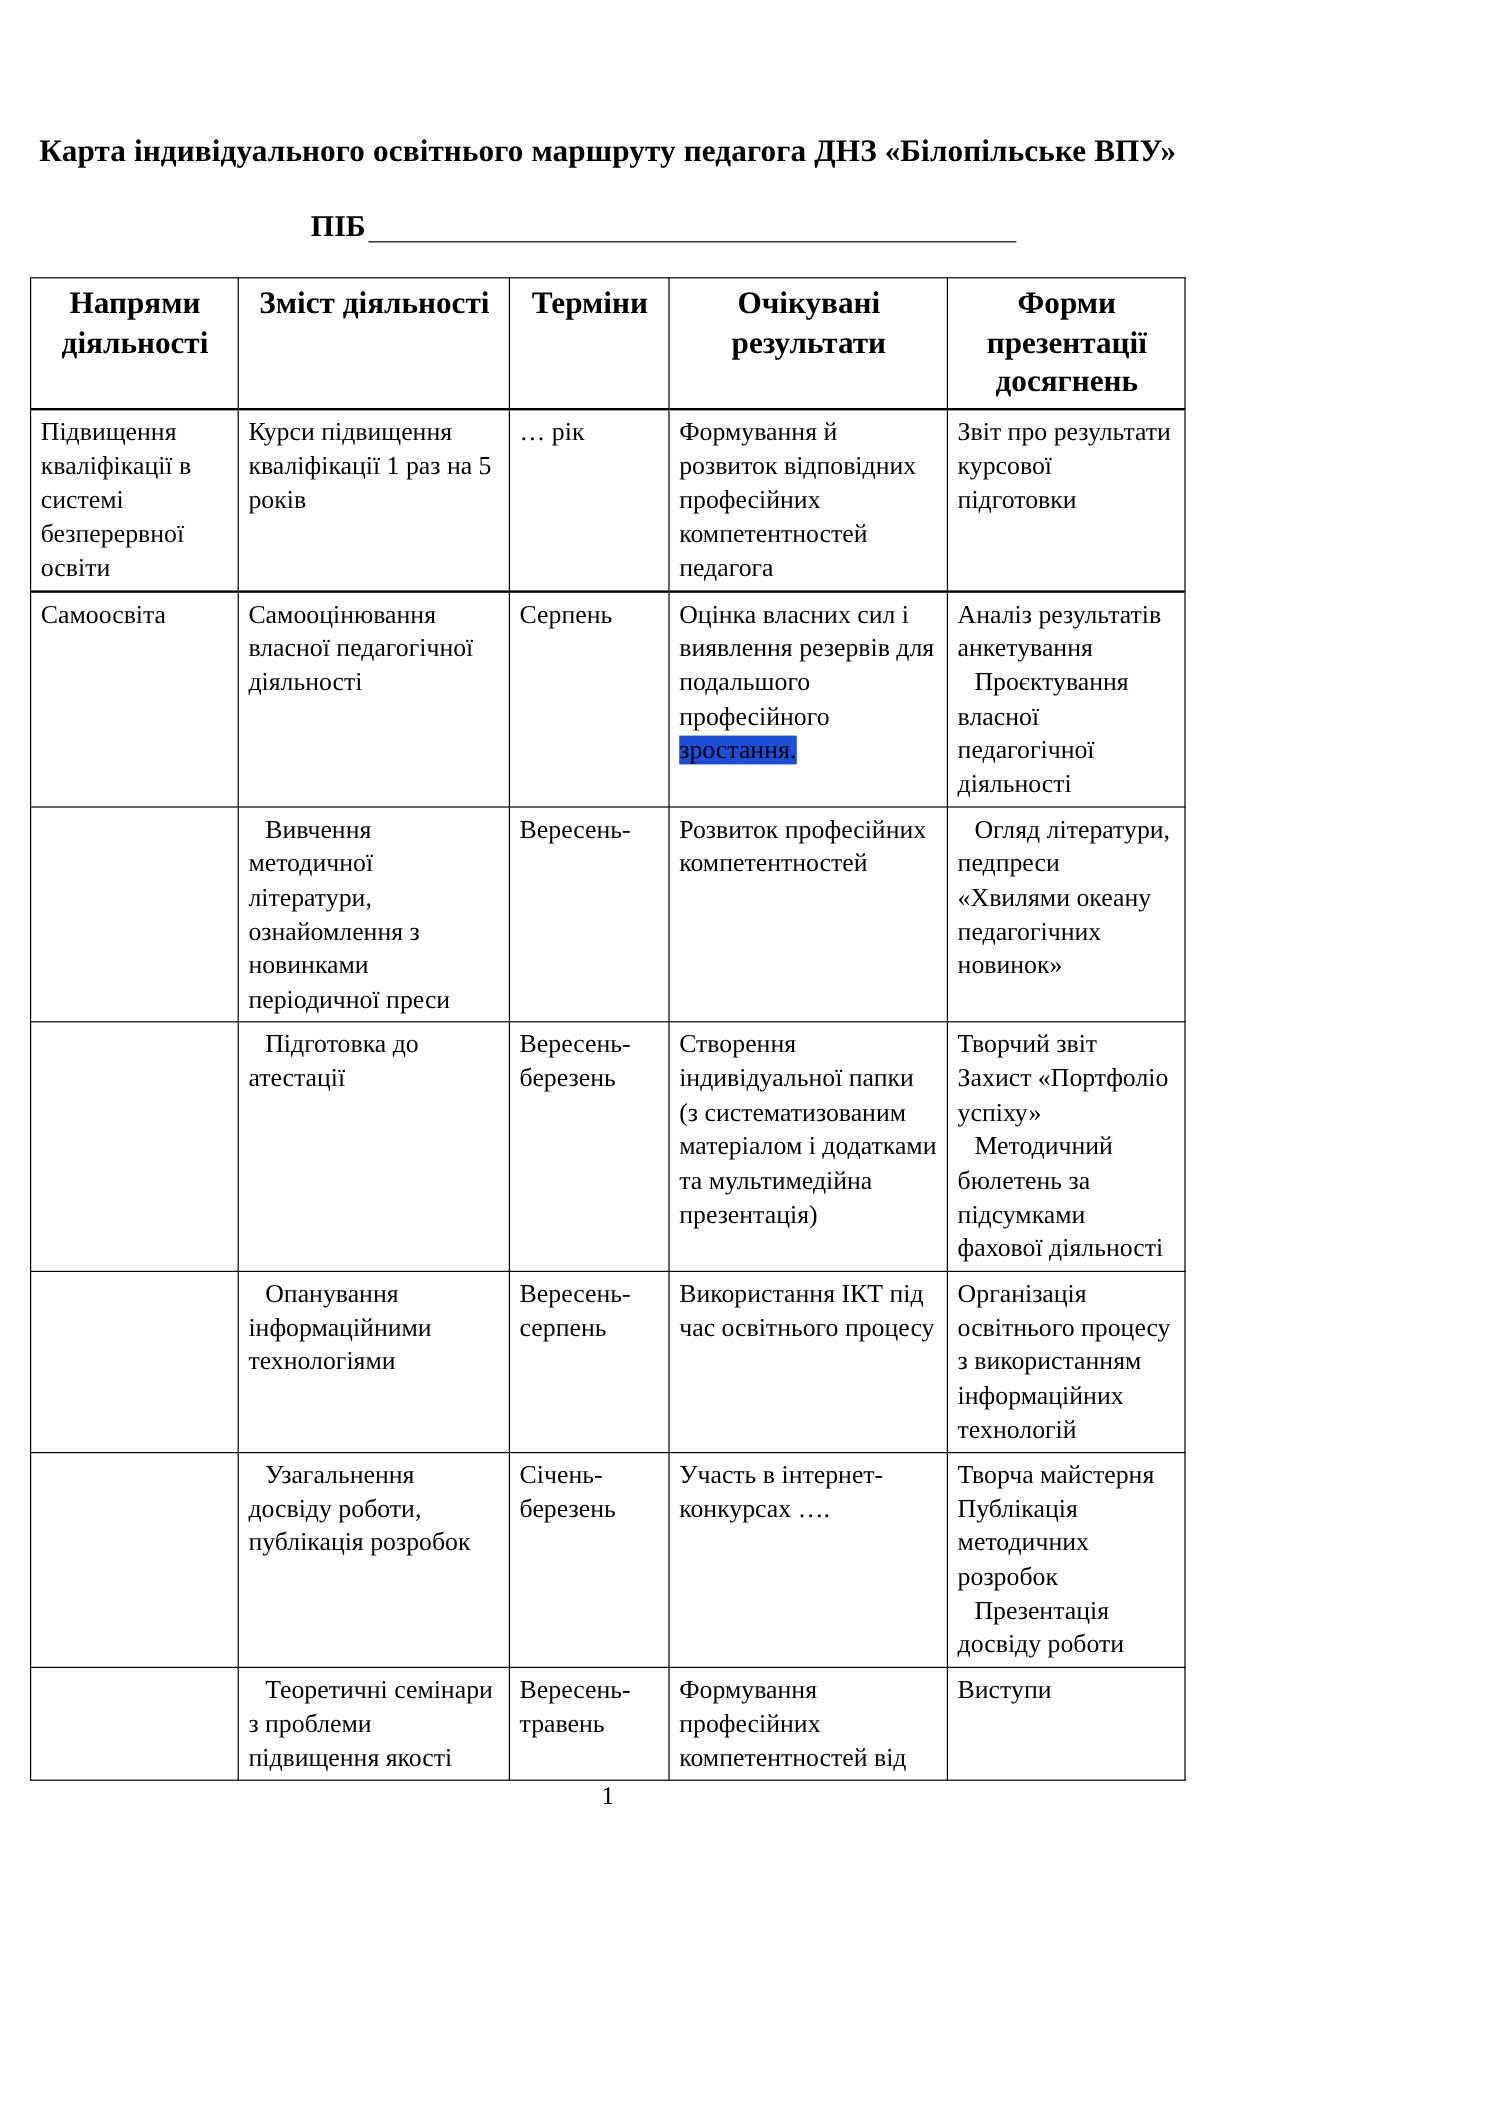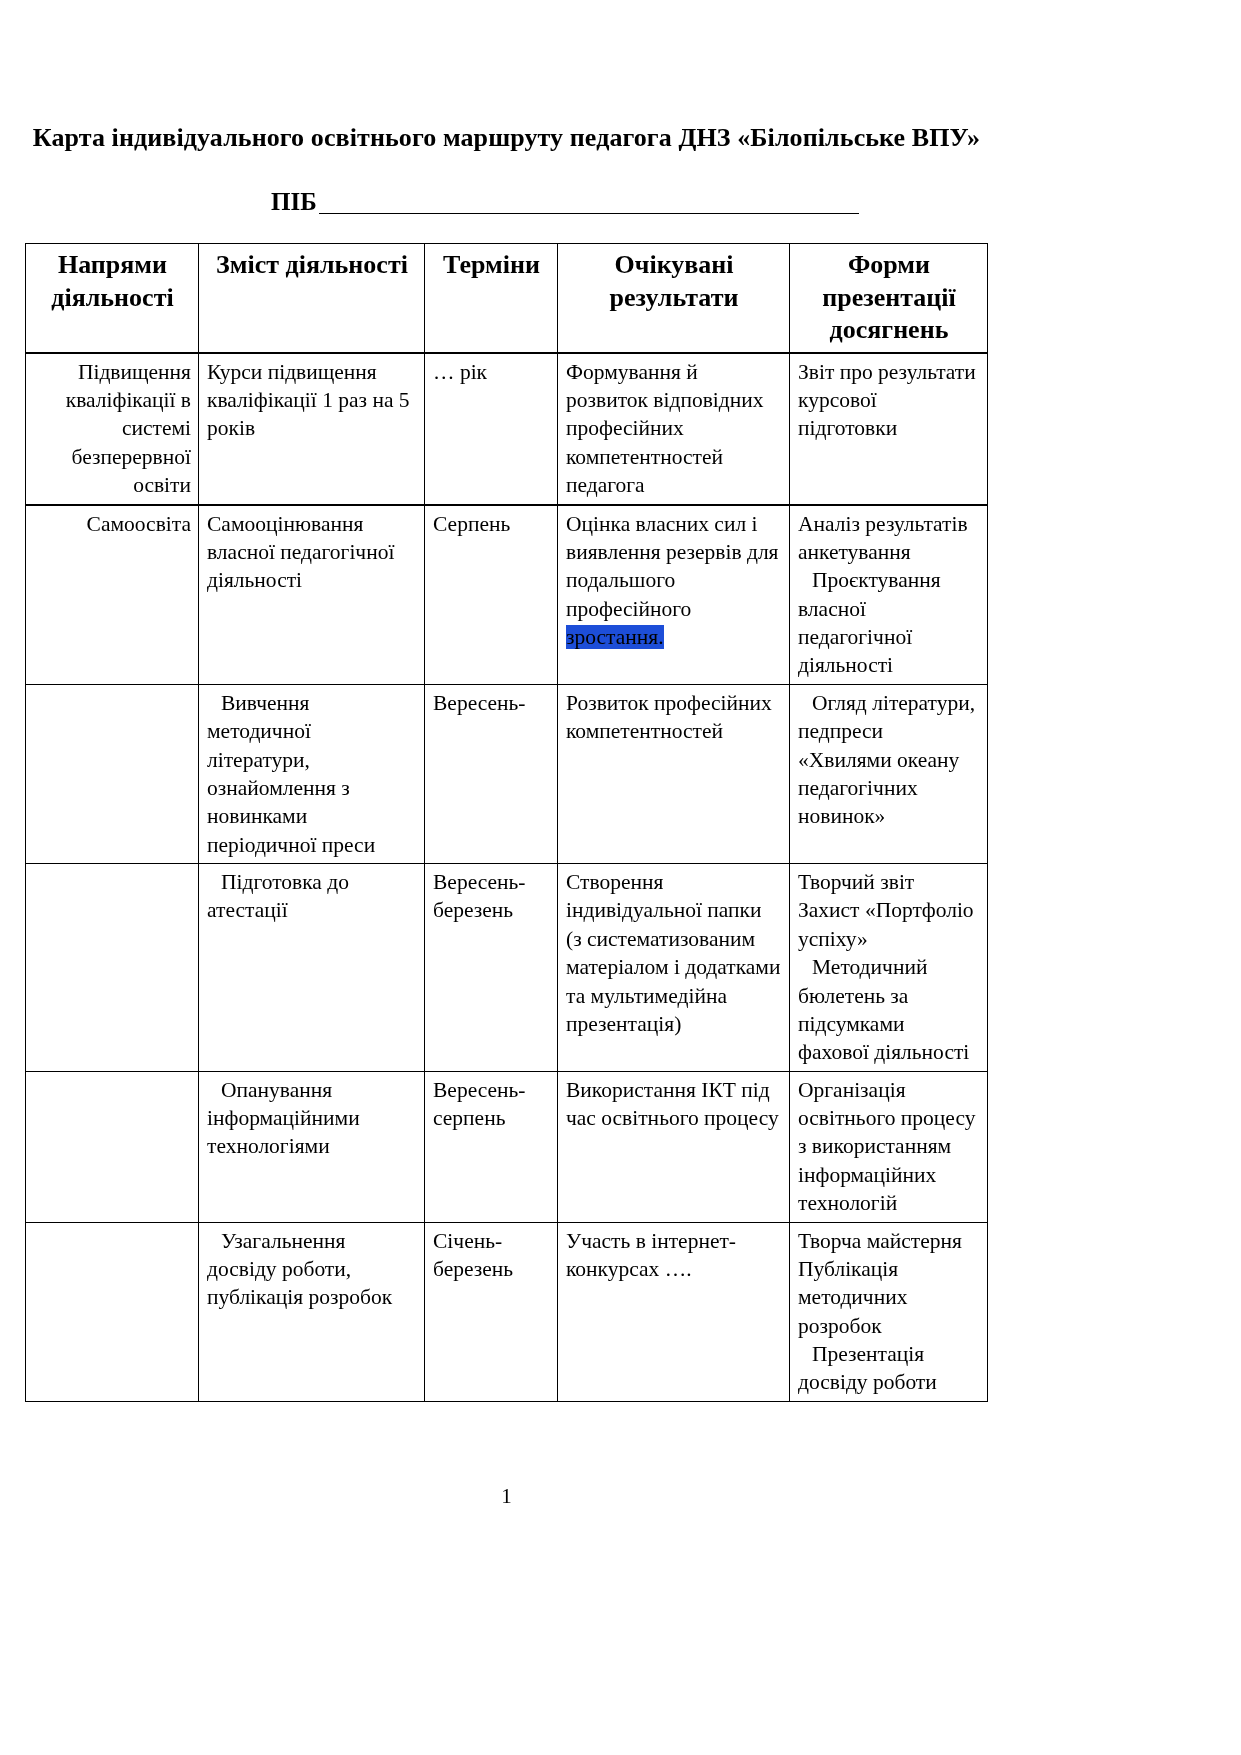--- a/index.html
+++ b/index.html
@@ -10,21 +10,21 @@
   body {
     font-family: "Liberation Serif", "DejaVu Serif", serif;
     color: #000000;
   }
   .page {
     position: relative;
     width: 1013px;
     height: 1755px;
     background: #ffffff;
     box-sizing: border-box;
-    padding: 16px;
+    padding: 4px;
     overflow: hidden;
   }
   .doc-title {
     text-align: center;
     font-weight: bold;
     font-size: 26px;
     line-height: 1.2;
     margin: 0;
     padding-top: 106px;
     letter-spacing: 0.1px;
@@ -71,21 +71,21 @@
     border-bottom-width: 2.2px;
   }
   col.c0 { width: 173px; }
   col.c1 { width: 226px; }
   col.c2 { width: 133px; }
   col.c3 { width: 232px; }
   col.c4 { width: 198px; }
 
   td.dir {
     font-weight: bold;
-    text-align: right;
+    text-align: left;
     line-height: 1.33;
   }
   td p {
     margin: 0;
   }
   td p.first {
     text-align: left;
   }
   td p.ind {
     text-indent: 14px;
@@ -231,19 +231,34 @@
           </td>
         <td>
             <p class="first">Участь в інтернет-конкурсах ….</p>
           </td>
         <td>
           <p>Творча майстерня Публікація методичних розробок</p>
           <p class="ind">Презентація досвіду роботи</p>
         </td>
       </tr>
 
+      <tr class="clip-last">
+        <td class="dir"></td>
+        <td>
+            <p class="ind">Теоретичні семінари з проблеми підвищення якості</p>
+          </td>
+        <td>
+            <p class="first">Вересень-травень</p>
+          </td>
+        <td>
+            <p class="first">Формування професійних компетентностей  від</p>
+          </td>
+        <td>
+            <p>Виступи</p>
+          </td>
+      </tr>
 
     </tbody>
   </table>
 
   <div class="page-number">1</div>
 
 </div>
 
 </body></html>

